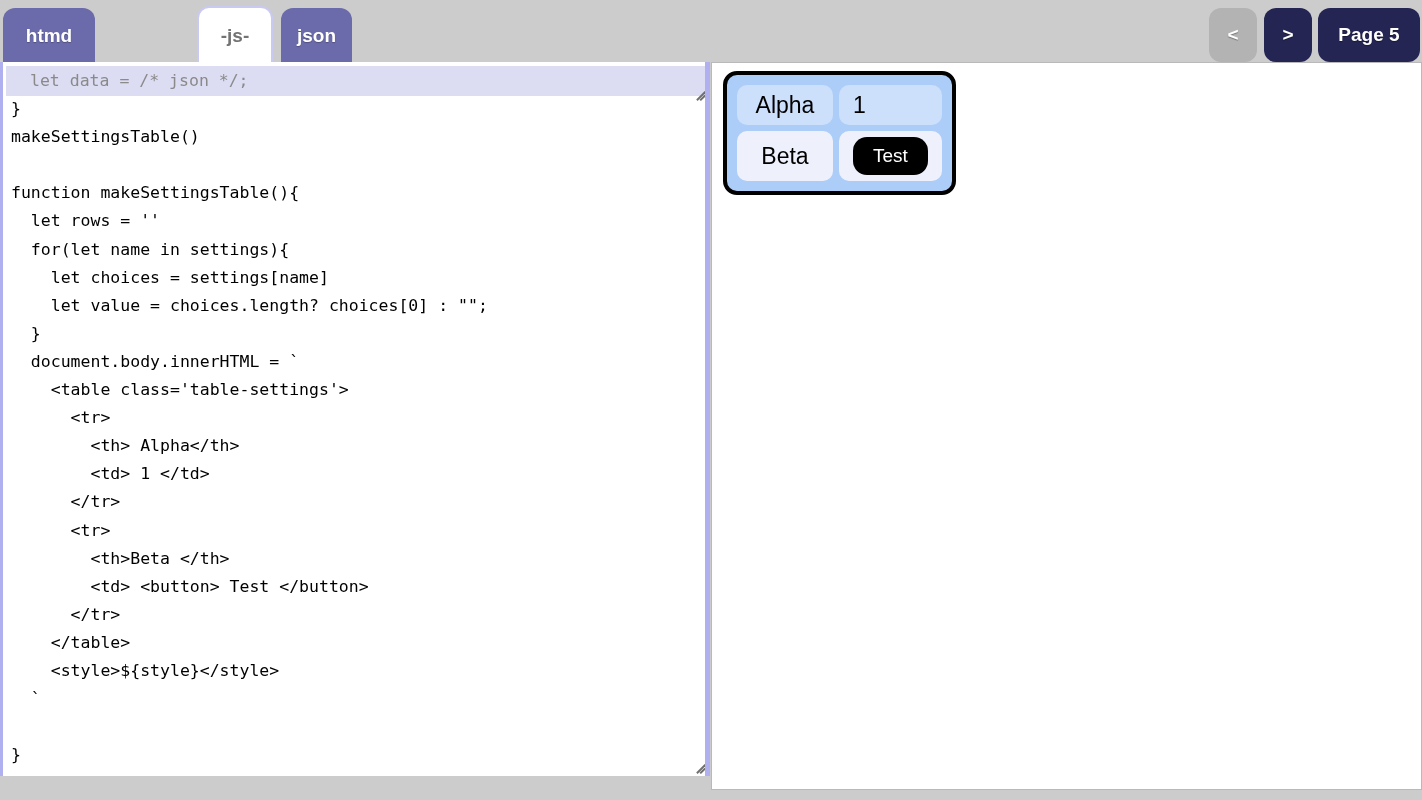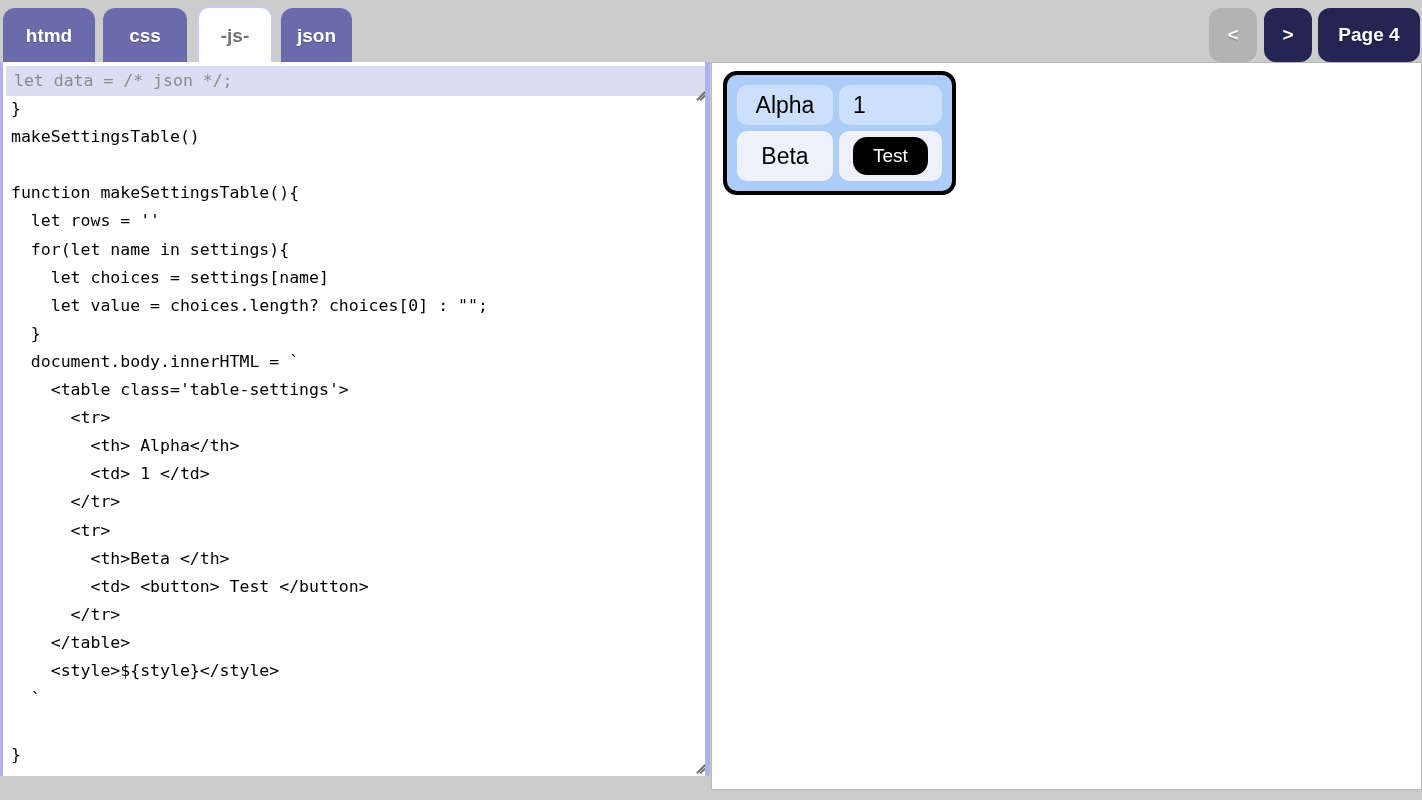--- a/index.html
+++ b/index.html
@@ -108,21 +108,21 @@
   #code-overlay {
     position: absolute;
     left: 3px; top: 4px;
     width: 702px;
     height: 30px;
     background: #dcdcf3;
     color: #8a8a8a;
     font-family: "DejaVu Sans Mono", "Liberation Mono", monospace;
     font-size: 16.5px;
     line-height: 28px;
-    padding: 1px 0 0 8px;
+    padding: 1px 0 0 24px;
     border: none;
     outline: none;
     resize: none;
     overflow: hidden;
     white-space: pre;
     z-index: 4;
   }
   .grip {
     position: absolute;
     width: 14px; height: 14px;
@@ -190,27 +190,26 @@
     cursor: pointer;
   }
 </style>
 </head>
 <body>
 
 <div id="app">
 
   <div id="tabbar">
     <button class="tab" style="left:3px; width:92px;">htmd</button>
-    <button class="tab" style="left:103px; width:84px;">css</button>
     <button class="tab active" style="left:197px; width:76px;">-js-</button>
     <button class="tab" style="left:281px; width:71px;">json</button>
 
     <button class="navbtn disabled" style="left:1209px; width:48px;">&lt;</button>
     <button class="navbtn primary" style="left:1264px; width:48px;">&gt;</button>
-    <button class="navbtn primary" style="left:1318px; width:102px;">Page 4</button>
+    <button class="navbtn primary" style="left:1318px; width:102px;">Page 5</button>
   </div>
 
   <div id="editor-panel">
     <textarea id="code-area" spellcheck="false" style="">  'beta' : words('a b c d e')
 }
 makeSettingsTable()
 
 function makeSettingsTable(){
   let rows = ''
   for(let name in settings){

